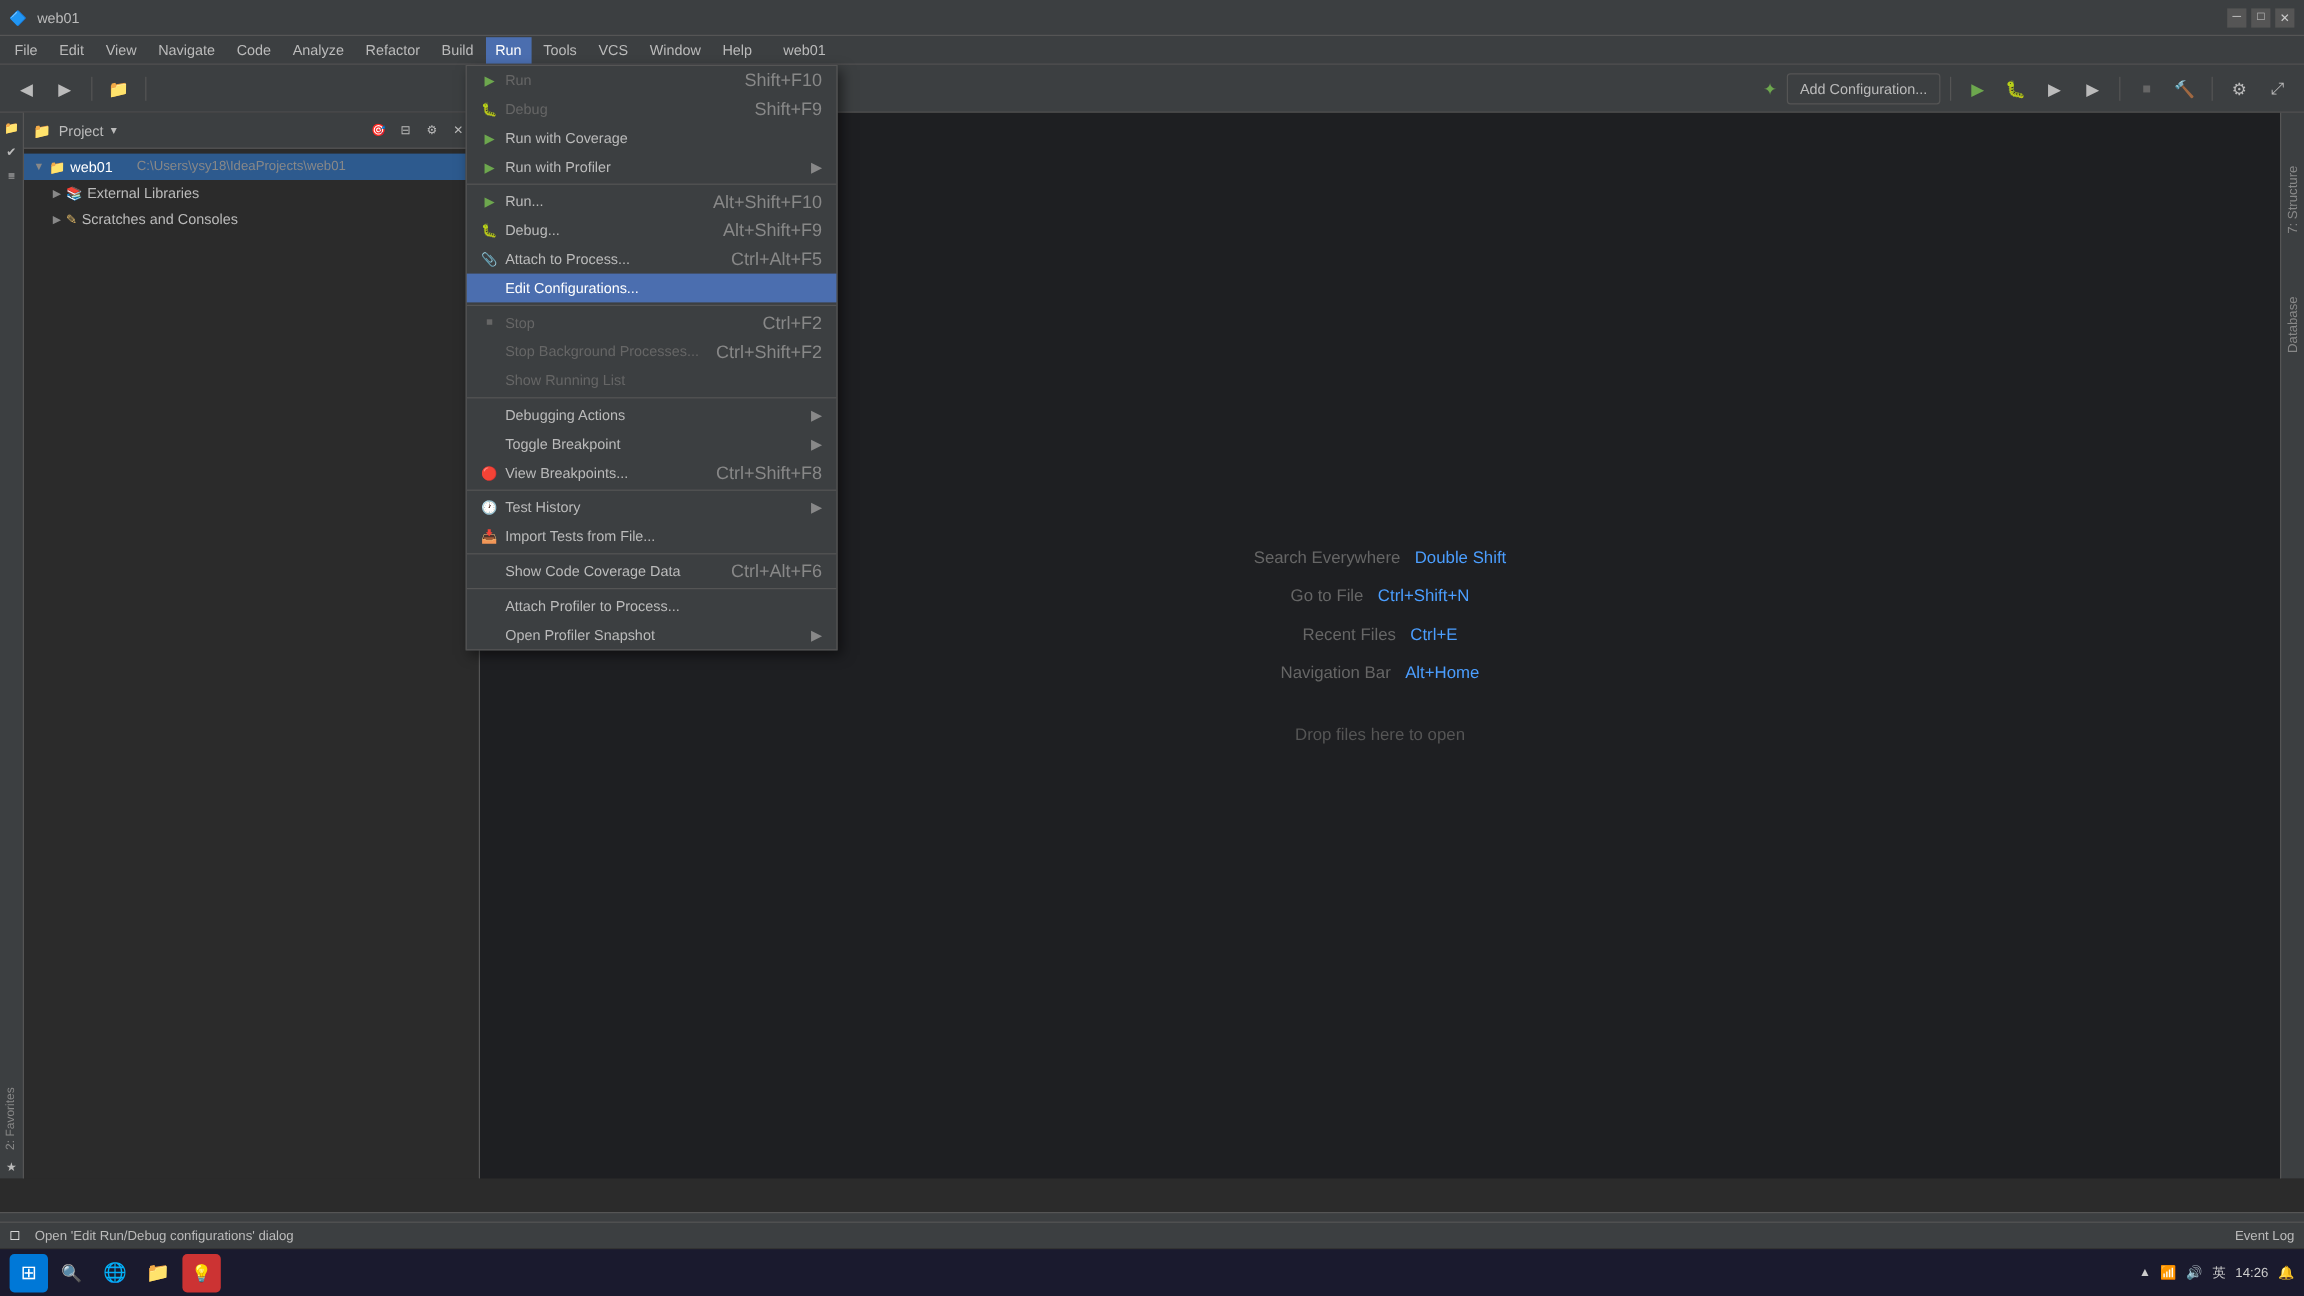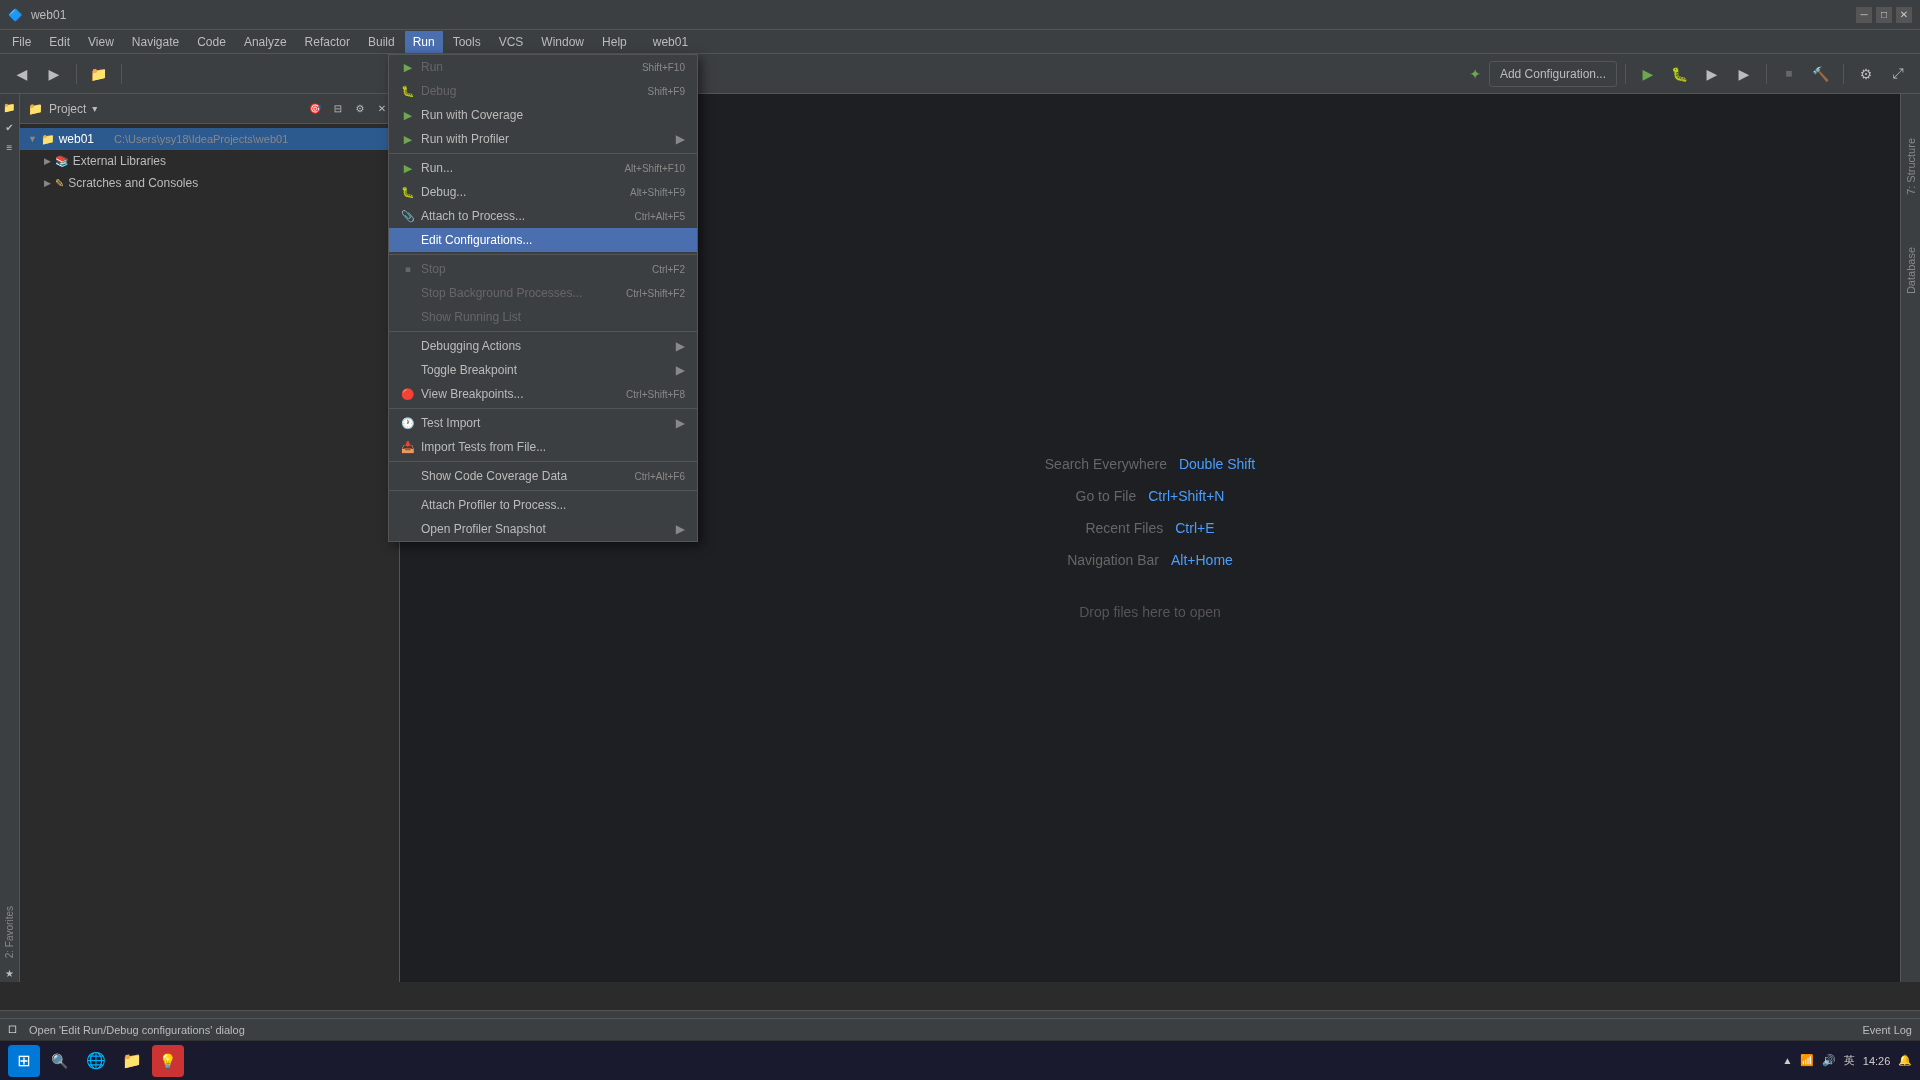--- a/index.html
+++ b/index.html
@@ -284,21 +284,21 @@
     .dropdown-item-icon {
       width: 14px;
       height: 14px;
       display: flex;
       align-items: center;
       justify-content: center;
       font-size: 11px;
     }
     .dropdown-item-shortcut {
       color: #888;
-      font-size: 10px;
+      font-size: 15px;
       white-space: nowrap;
     }
     .submenu-arrow {
       margin-left: auto;
       color: #888;
     }
 
     
     .bottom-toolbar {
       height: 30px;
@@ -601,21 +601,21 @@
       <span>View Breakpoints...</span>
     </div>
     <span class="dropdown-item-shortcut">Ctrl+Shift+F8</span>
   </div>
 
   <div class="dropdown-separator"></div>
 
   <div class="dropdown-item">
     <div class="dropdown-item-left">
       <div class="dropdown-item-icon">🕐</div>
-      <span>Test Import</span>
+      <span>Test History</span>
     </div>
     <span class="submenu-arrow">▶</span>
   </div>
 
   <div class="dropdown-item">
     <div class="dropdown-item-left">
       <div class="dropdown-item-icon">📥</div>
       <span>Import Tests from File...</span>
     </div>
   </div>

